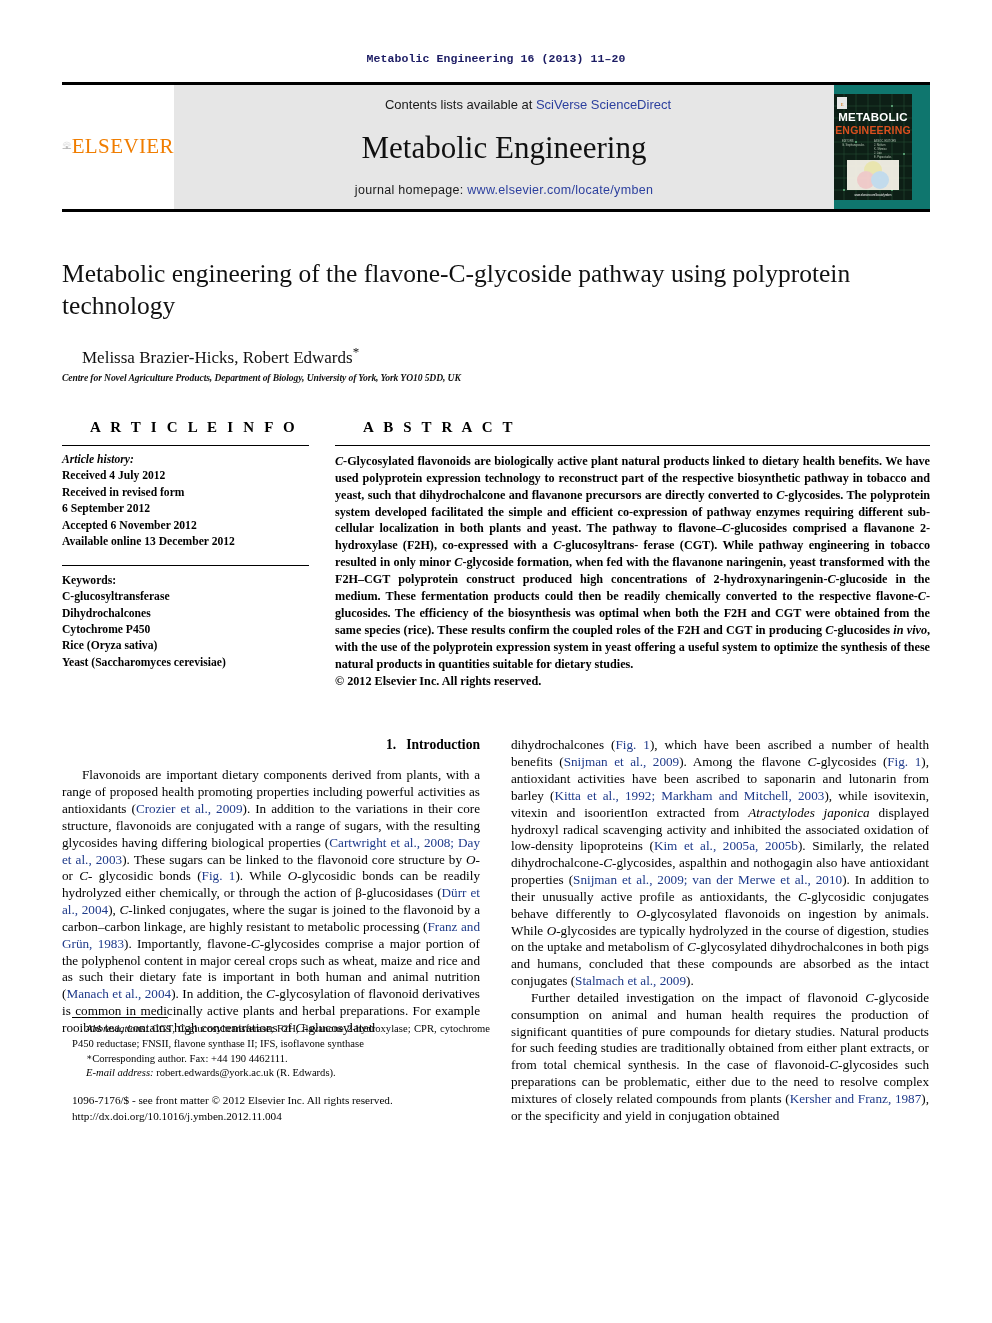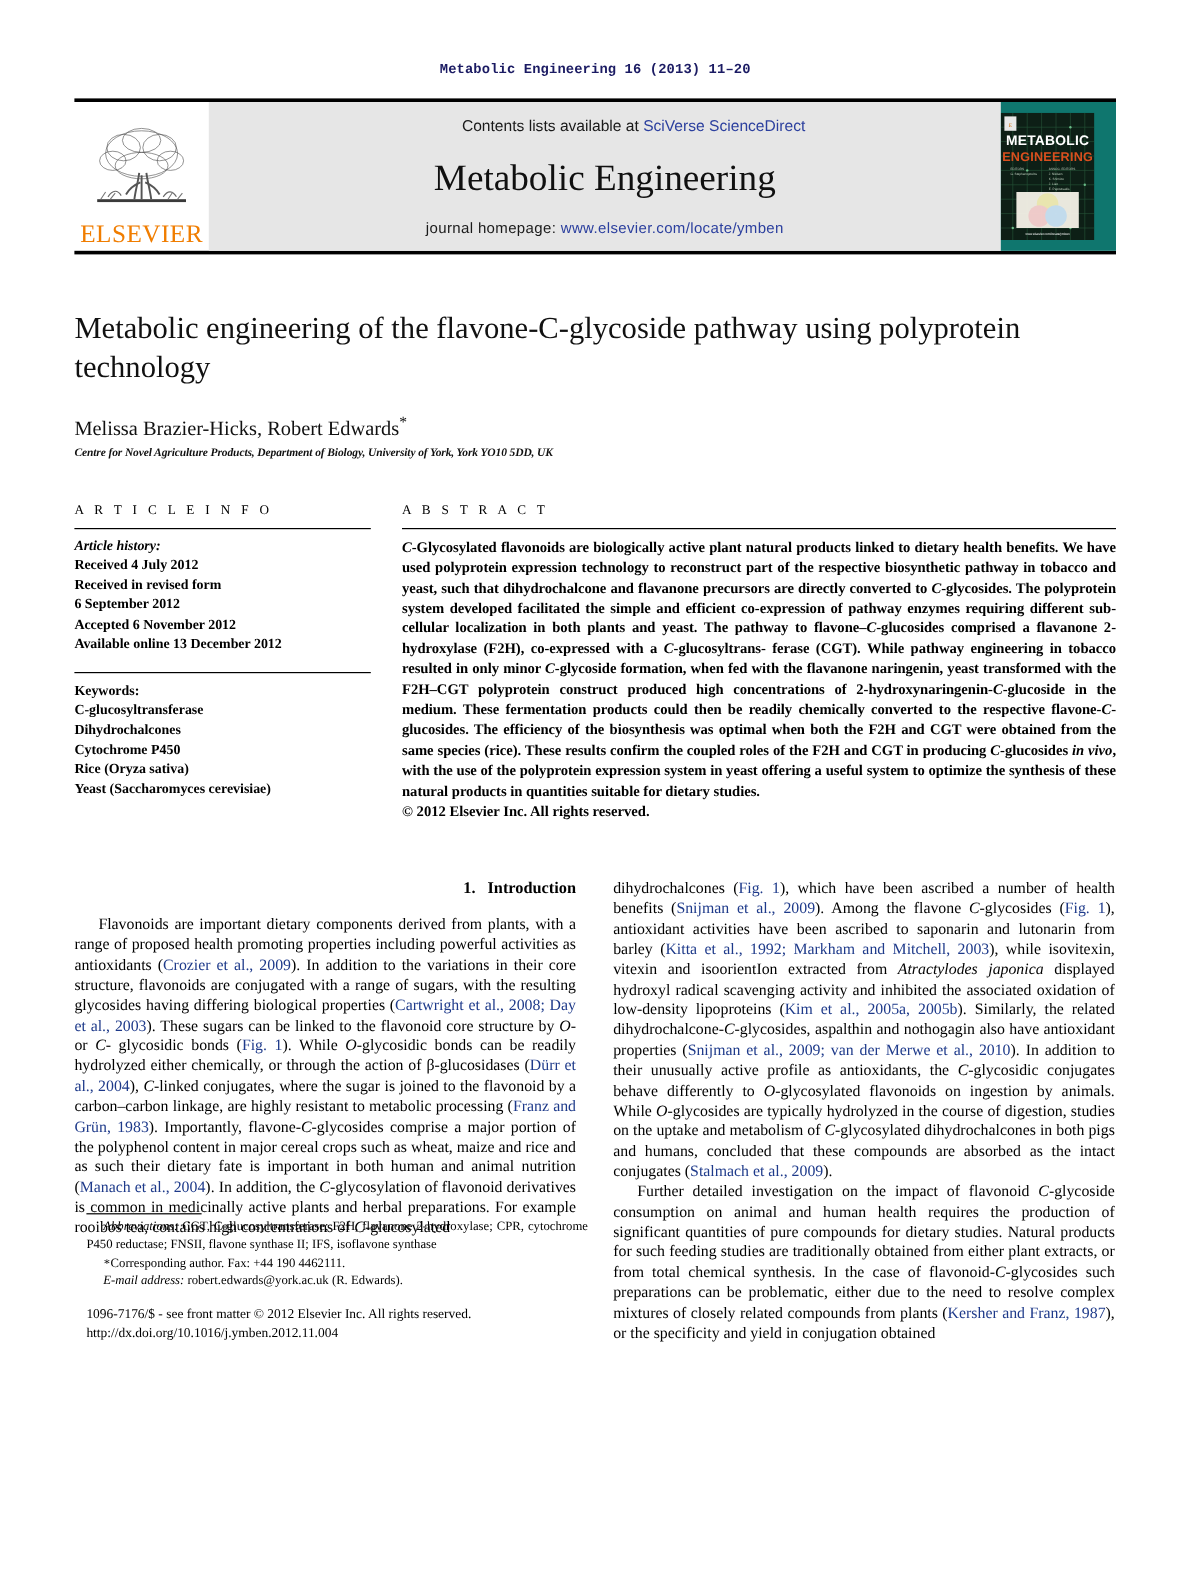--- a/index.html
+++ b/index.html
@@ -44,21 +44,21 @@
     border-bottom: 3px solid #000;
     display: flex;
     align-items: stretch;
     height: 124px;
     background: #ffffff;
   }
   .masthead-logo {
     width: 112px;
     flex: 0 0 112px;
     display: flex;
-    flex-direction: column;
+    flex-direction: row;
     align-items: center;
     justify-content: flex-end;
     padding-bottom: 3px;
     box-sizing: border-box;
   }
   .elsevier-tree { display:block; }
   .elsevier-word {
     font-family: "Liberation Serif", serif;
     font-size: 21px;
     letter-spacing: .4px;
@@ -113,20 +113,21 @@
     line-height: 1.26;
     color: #111;
     margin: 0;
     font-weight: normal;
   }
   .authors {
     font-family: "Liberation Serif", serif;
     font-size: 17px;
     margin-top: 22px;
     color: #111;
+    margin-left: 20px;
   }
   .authors sup { font-size: 13px; }
   .affiliation {
     font-family: "Liberation Serif", serif;
     font-style: italic;
     font-weight: bold;
     font-size: 9.6px;
     margin-top: 4px;
     color: #111;
     letter-spacing: -0.1px;
@@ -136,23 +137,24 @@
   .info-abstract {
     margin-top: 36px;
     display: flex;
     gap: 26px;
   }
   .col-info { width: 247px; flex: 0 0 247px; }
   .col-abstract { flex: 1 1 auto; }
 
   .sec-head {
     font-family: "Liberation Serif", serif;
-    font-weight: normal;
-    font-size: 11px;
+    font-weight: bold;
+    font-size: 15px;
     letter-spacing: 3.2px;
+    margin-left: 28px;
   }
   .rule { border-top: 1px solid #000; margin-top: 9px; }
 
   .history {
     font-size: 11.6px;
     font-weight: bold;
     line-height: 1.42;
     padding-top: 6px;
     padding-bottom: 5px;
   }

